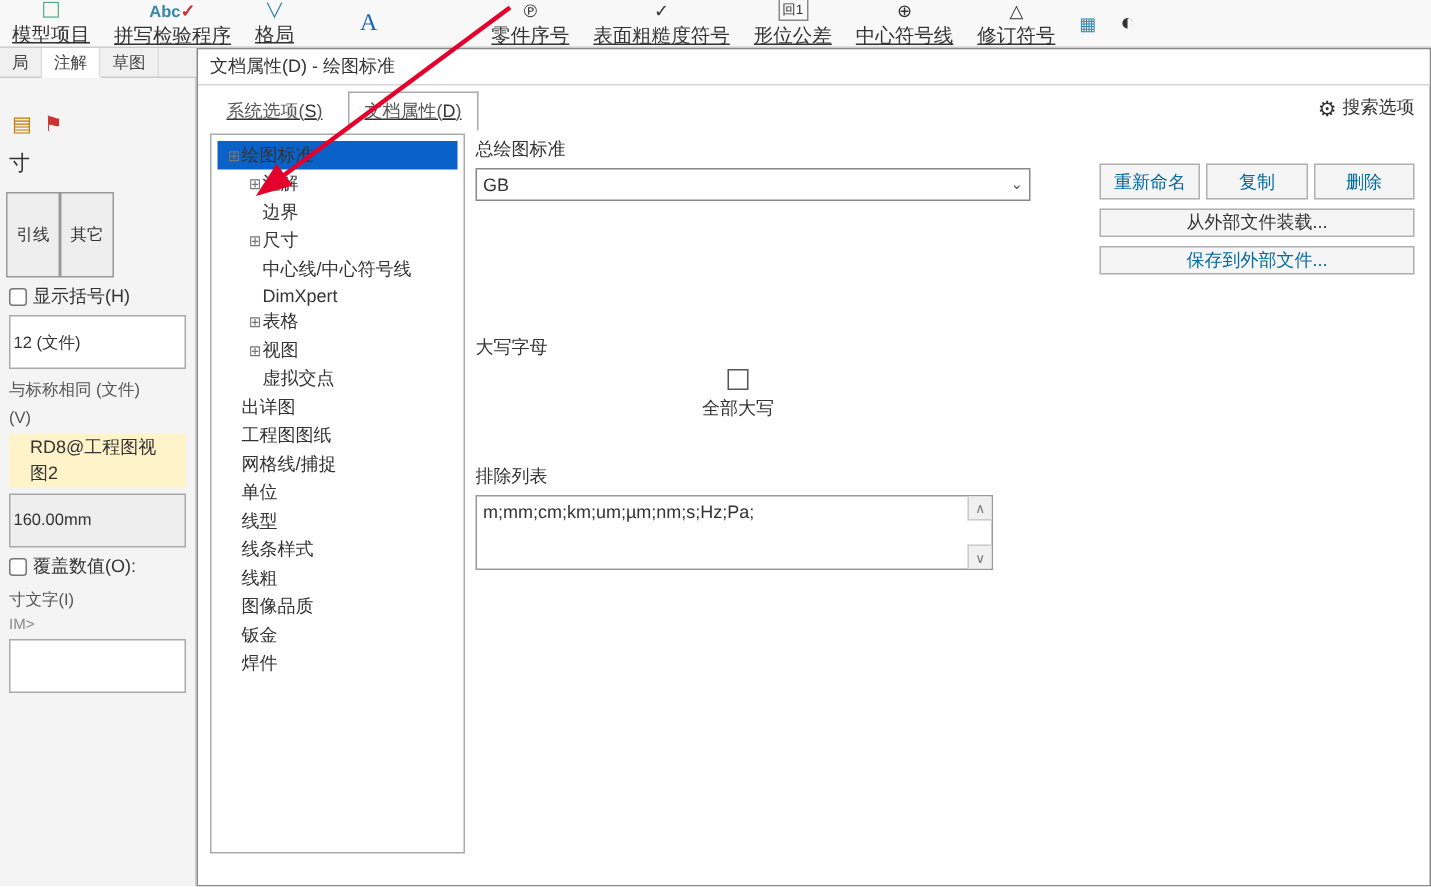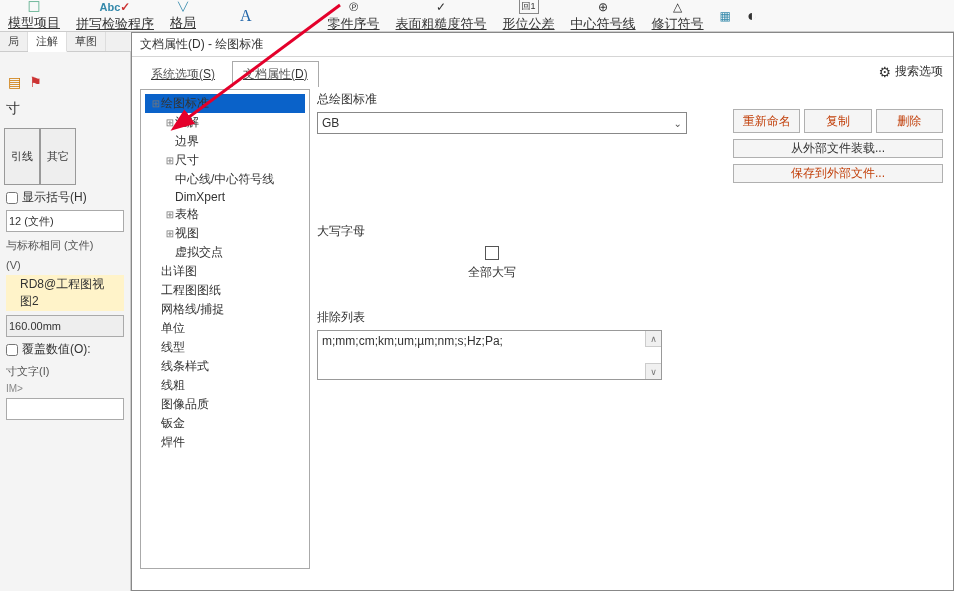--- a/index.html
+++ b/index.html
@@ -13,21 +13,21 @@
 .tabbar .tab.active { background:#fff; border-bottom:1px solid #fff; }
 
 .leftpanel { position:absolute; left:0; top:52px; width:131px; height:539px; background:#f4f4f4; border-right:1px solid #ccc; padding:4px; overflow:hidden; }
 .lp-icons { display:flex; gap:8px; margin:18px 4px 10px 4px; }
 .lp-icons span { font-size:14px; }
 .lp-title { font-size:14px; margin:4px 2px 10px 2px; }
 .lp-tabs { display:flex; margin-bottom:4px; }
 .lp-tabs .ltab { padding:20px 6px; border:1px solid #999; background:#eee; font-size:11px; }
 .lp-row { margin:4px 2px; font-size:11px; display:flex; align-items:center; gap:4px; }
 .lp-row input[type=checkbox] { width:12px; height:12px; }
-.lp-input { width:100%; height:22px; border:1px solid #aaa; background:#fff; padding:0 2px; font-size:11px; }
+.lp-input { width:100%; height:36px; border:1px solid #aaa; background:#fff; padding:0 2px; font-size:11px; }
 .lp-sec { font-size:11px; margin:6px 2px 2px 2px; color:#555; }
 .lp-highlight { background:#fff3c9; padding:1px 14px; }
 
 .dialog { position:absolute; left:131px; top:32px; width:823px; height:559px; background:#fff; border:1px solid #888; }
 .dlg-title { height:24px; background:#fff; border-bottom:1px solid #d5d5d5; display:flex; align-items:center; padding:0 8px; font-size:12px; color:#333; }
 
 .dlg-tabs-row { position:absolute; left:8px; top:48px; display:flex; gap:6px; align-items:flex-end; }
 .dlg-tab { padding:4px 10px; font-size:12px; color:#555; border:1px solid transparent; border-bottom:none; }
 .dlg-tab.active { border-color:#aaa; background:#fff; }
 .underline { text-decoration:underline; }
@@ -41,21 +41,21 @@
 .tree-item .expander { width:10px; text-align:center; color:#777; font-size:10px; }
 .tree-child { padding-left:20px; }
 
 .maincol { position:absolute; left:185px; top:78px; width:520px; }
 .grp-label { font-size:12px; margin-bottom:4px; }
 .combo { width:370px; height:22px; border:1px solid #888; background:#fff; display:flex; align-items:center; justify-content:space-between; padding:0 4px; }
 .combo .arrow { font-size:10px; color:#555; }
 
 .rightbtns { position:absolute; right:10px; top:100px; width:210px; display:flex; flex-direction:column; gap:6px; }
 .btnrow { display:flex; gap:4px; }
-.btn { flex:1; height:24px; border:1px solid #b0b0b0; background:#f5f5f5; color:#c2410c; display:flex; align-items:center; justify-content:center; font-size:12px; }
+.btn { flex:1; height:24px; border:1px solid #b0b0b0; background:#f5f5f5; color:#0369a1; display:flex; align-items:center; justify-content:center; font-size:12px; }
 .btn.wide { width:100%; }
 
 .caps { position:absolute; left:185px; top:210px; width:350px; font-size:12px; }
 .caps .hdr { margin-bottom:6px; }
 .caps .chkrow { display:flex; align-items:center; gap:4px; margin-bottom:6px;flex-direction:column; }
 .caps .chkrow .cb { width:14px; height:14px; border:1px solid #555; }
 .caps .sub { margin-bottom:4px;margin-top:28px; }
 .caps .listbox { width:345px; height:50px; border:1px solid #999; background:#fff; padding:3px 4px; font-size:11px; position:relative; }
 .caps .listbox .scroll-up, .caps .listbox .scroll-dn { position:absolute; right:0; width:16px; height:16px; border-left:1px solid #ccc; background:#f0f0f0; display:flex; align-items:center; justify-content:center; font-size:9px; color:#777; }
 .caps .listbox .scroll-up { top:0; border-bottom:1px solid #ccc; }

